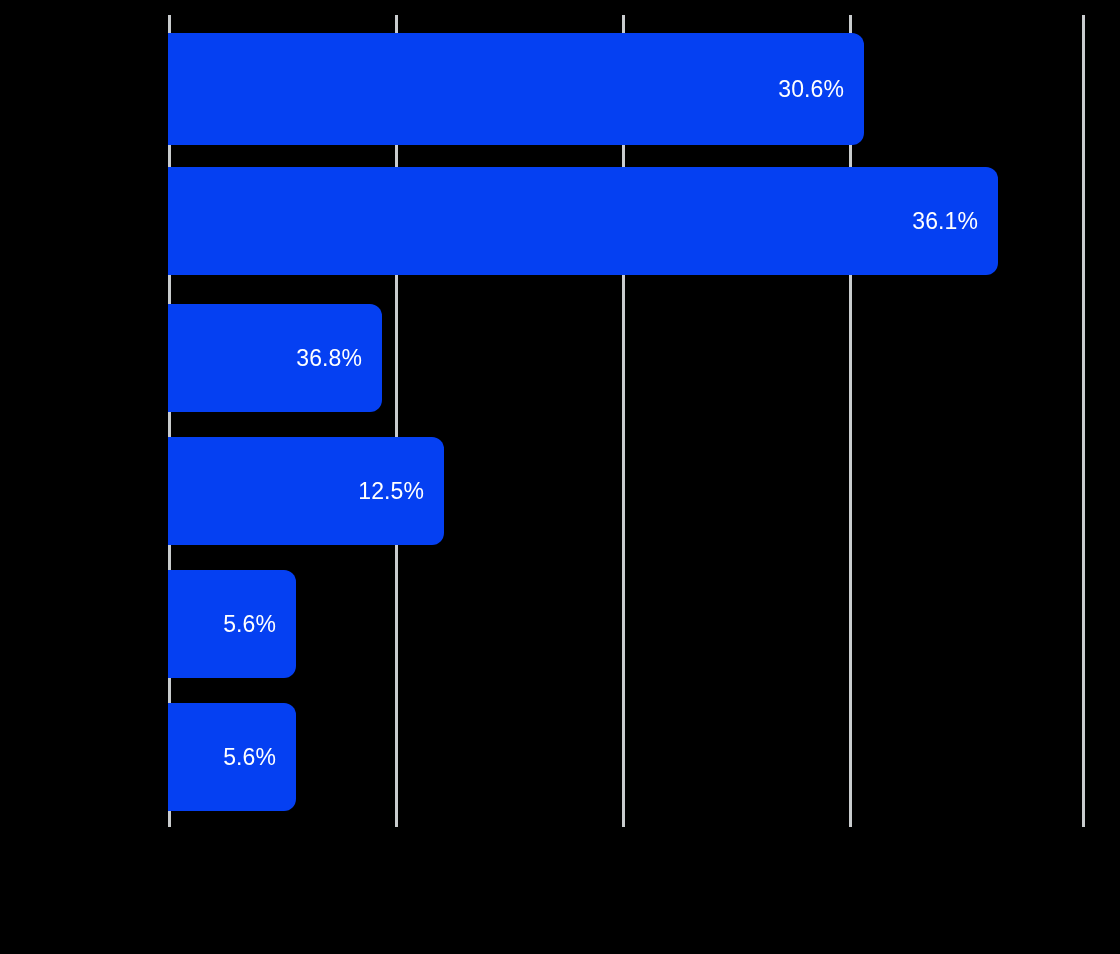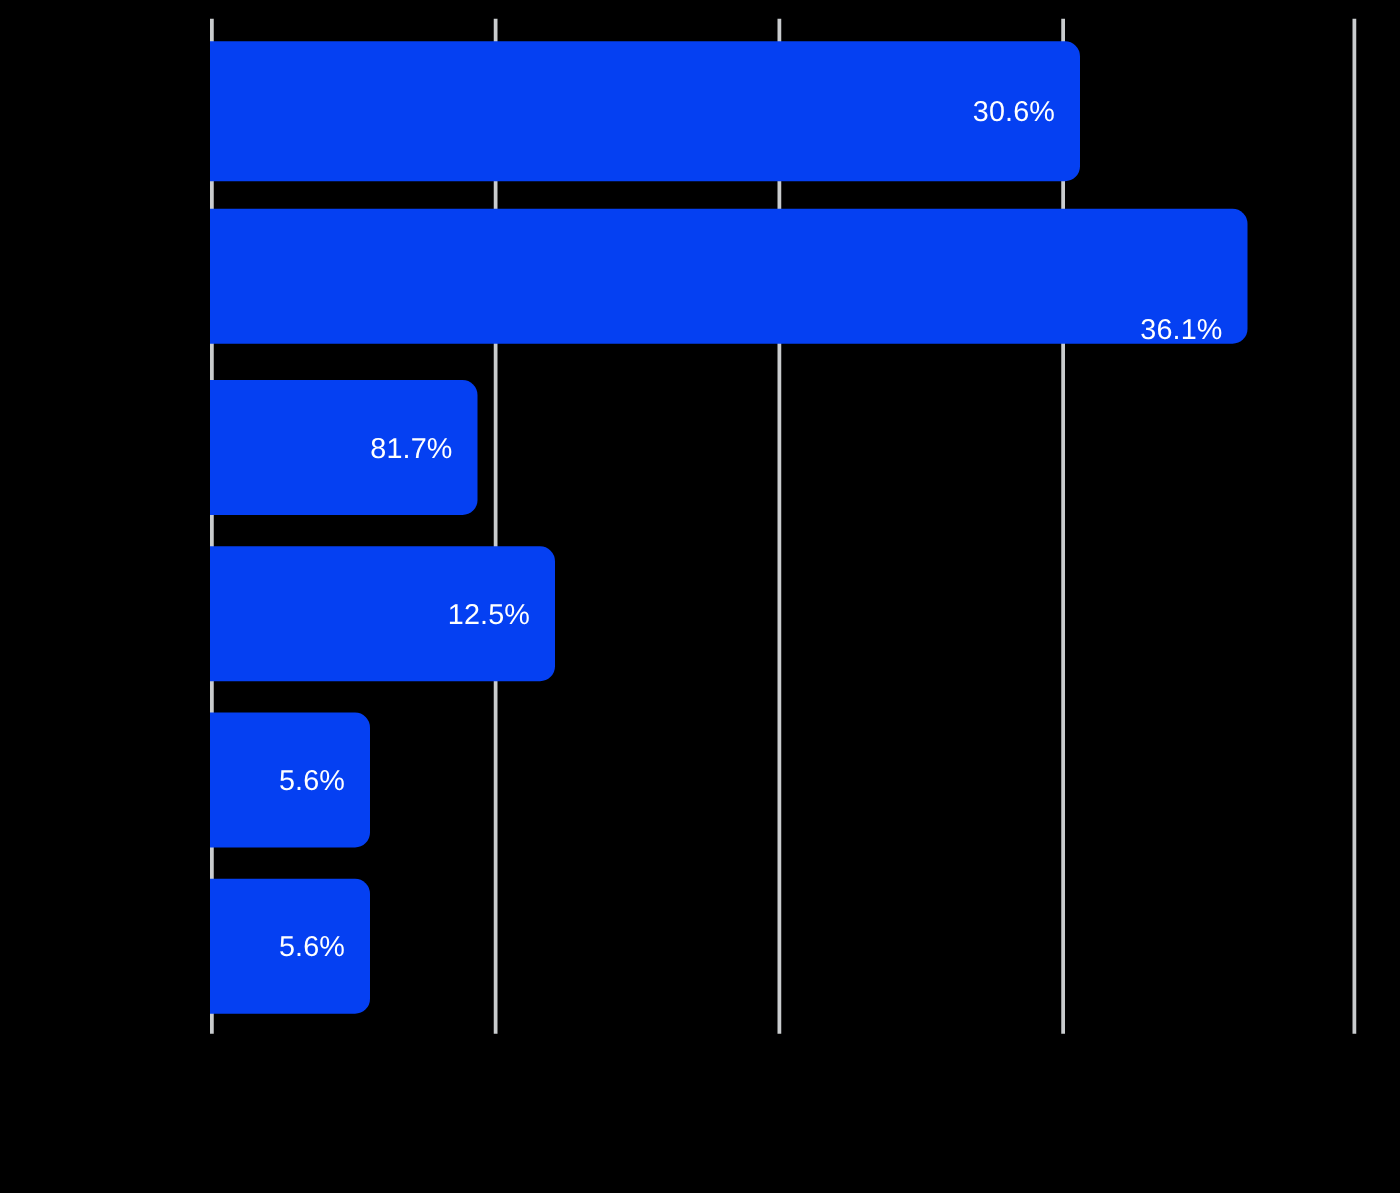--- a/index.html
+++ b/index.html
@@ -91,28 +91,28 @@
 
     <div class="bars-layer">
 
       <div class="bar-row" style="top:33px;height:112px;">
         <div class="bar" style="width:696px;">
           <span class="bar-label">30.6%</span>
         </div>
       </div>
 
       <div class="bar-row" style="top:167px;height:108px;">
-        <div class="bar" style="width:830px;align-items:flex-end;">
+        <div class="bar" style="width:830px;">
           <span class="bar-label">36.1%</span>
         </div>
       </div>
 
       <div class="bar-row" style="top:304px;height:108px;">
         <div class="bar" style="width:214px;">
-          <span class="bar-label">81.7%</span>
+          <span class="bar-label">36.8%</span>
         </div>
       </div>
 
       <div class="bar-row" style="top:437px;height:108px;">
         <div class="bar" style="width:276px;">
           <span class="bar-label">12.5%</span>
         </div>
       </div>
 
       <div class="bar-row" style="top:570px;height:108px;">

